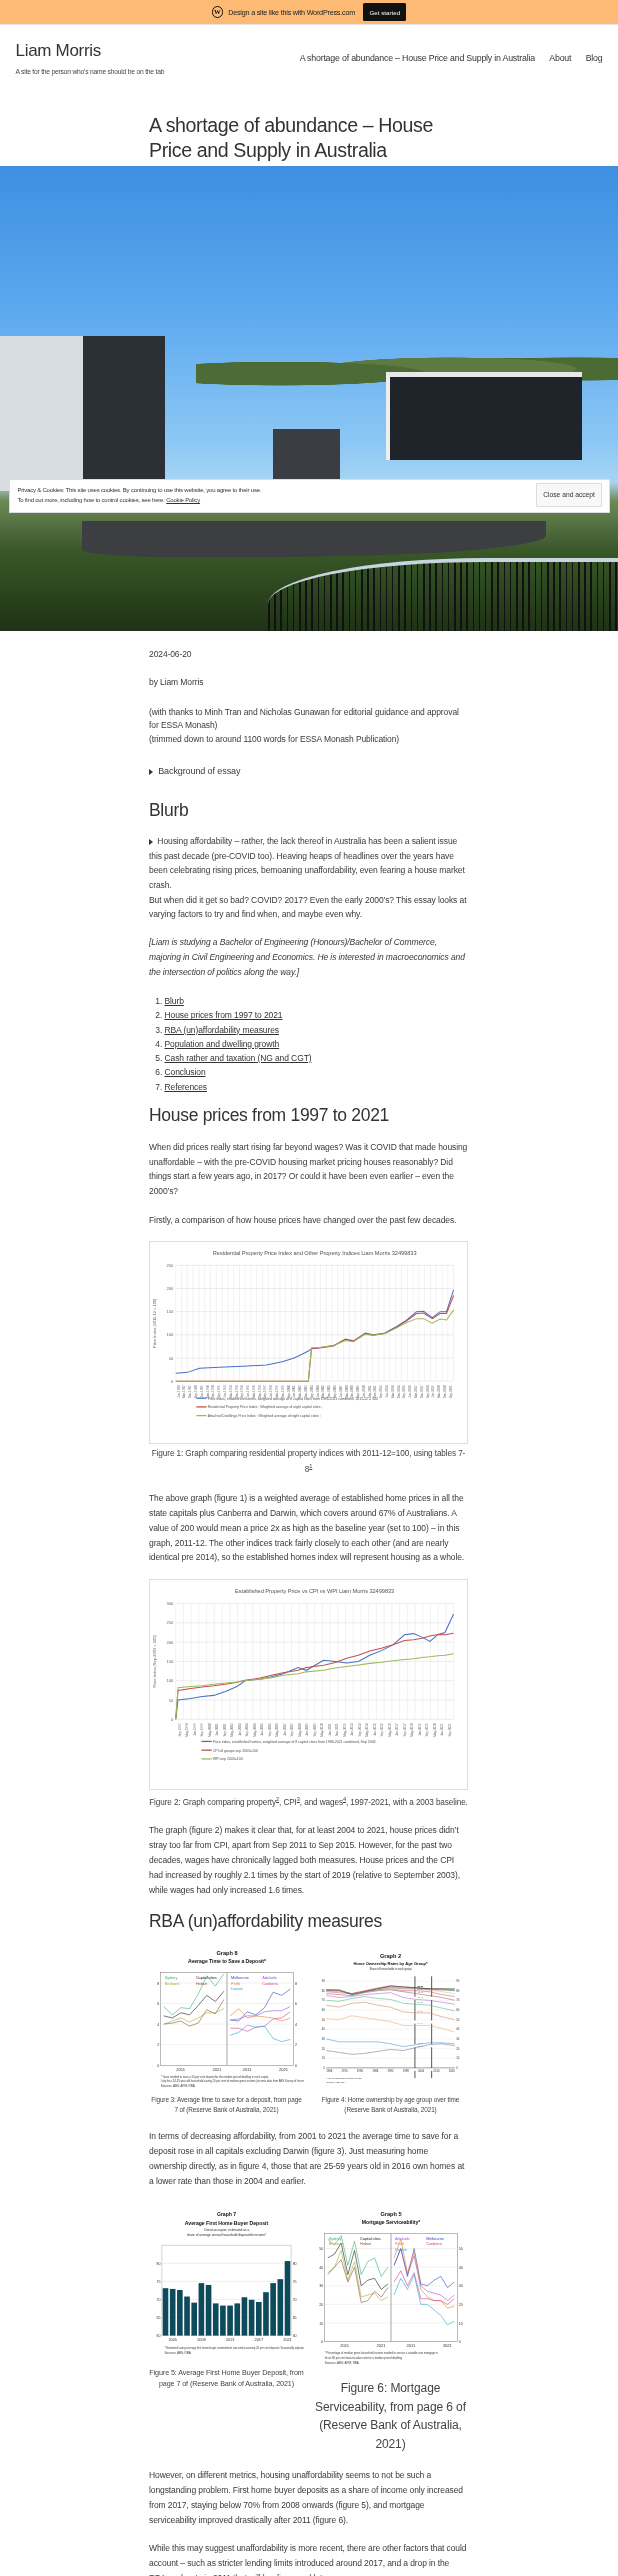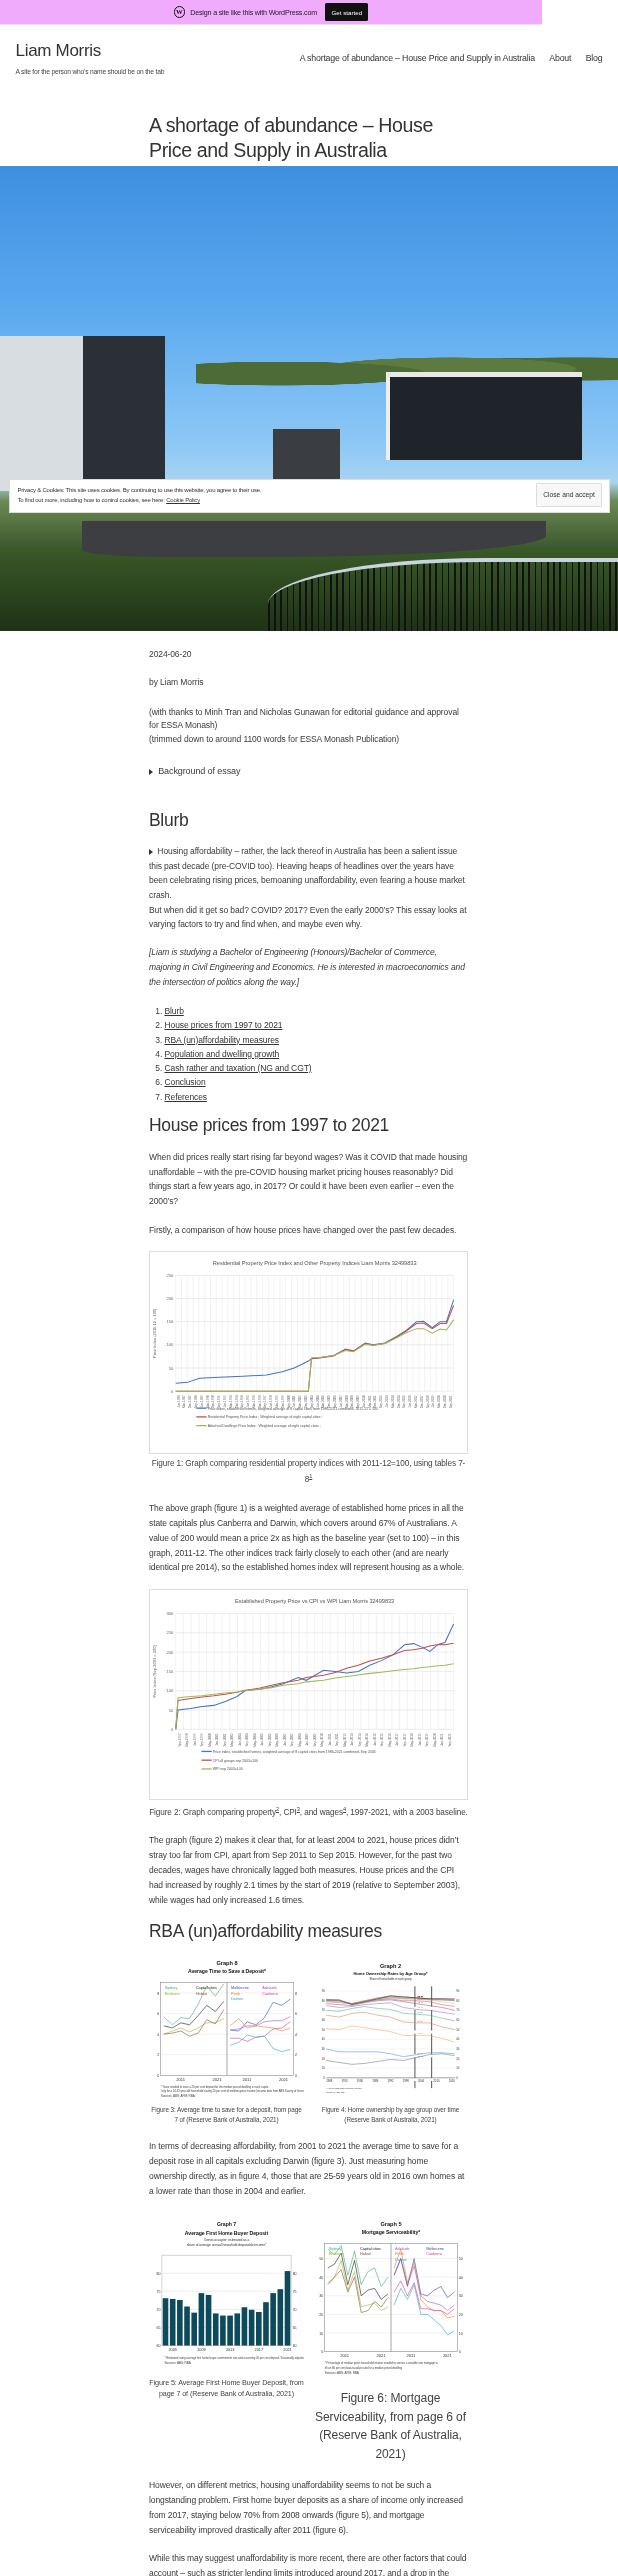--- a/index.html
+++ b/index.html
@@ -1,17 +1,17 @@
 <!DOCTYPE html>
 <html style="font-size:8.2px"><head>
 <meta charset="utf-8">
 <style>
 *{box-sizing:border-box;margin:0;padding:0}
 body{width:618px;height:3091px;overflow:hidden;background:#fff;font-family:"Liberation Sans",sans-serif;color:#333;position:relative}
-.wpbar{position:absolute;top:0;left:0;width:542px;height:25px;background:#f0abfc;border-bottom:1.5px solid #e5e5e5;display:flex;align-items:center;justify-content:center;gap:5.2px}
+.wpbar{position:absolute;top:0;left:0;width:618px;height:25px;background:#fdba74;border-bottom:1.5px solid #e5e5e5;display:flex;align-items:center;justify-content:center;gap:5.2px}
 .wp-logo{width:11.3px;height:11.3px;border:1px solid #111;border-radius:50%;display:flex;align-items:center;justify-content:center;font:bold 6.7px "Liberation Serif",serif;color:#111}
 .wp-text{font-size:7.2px;color:#222;letter-spacing:-0.2px}
 .wp-btn{background:#111;color:#fff;font-size:6.2px;padding:5.2px 6.2px;border-radius:1.5px;margin-left:3.1px}
 .site-title{position:absolute;top:41px;left:15.5px;font-size:17px;font-weight:normal;color:#333;letter-spacing:-0.3px}
 .tagline{position:absolute;top:68px;left:15.5px;font-size:6.7px;color:#444;letter-spacing:-0.2px}
 .nav{position:absolute;top:53px;right:15.5px;display:flex;gap:14.4px;font-size:8.8px;color:#333;letter-spacing:-0.2px}
 .post-title{position:absolute;top:113px;left:149px;width:319px;font-size:19.6px;line-height:1.3;color:#333;letter-spacing:-0.4px;font-weight:normal}
 .hero{position:absolute;top:166px;left:0;width:618px;height:465px;overflow:hidden;background:linear-gradient(180deg,#3d8fe0 0%,#5aa8ee 30%,#8dc8f5 60%,#a8d4f2 68%,#6d8a55 72%,#2f4a24 85%,#243a1c 100%)}
 .hero .bldL{position:absolute;left:0;top:170px;width:165px;height:155px;background:linear-gradient(90deg,#d8dde2 0 50%,#2b2f36 50% 100%)}
 .hero .bldR{position:absolute;left:386px;top:206px;width:196px;height:88px;background:#1f242b;border-top:5.2px solid #e8e8e8;border-left:4.1px solid #eee}
@@ -21,21 +21,21 @@
 .hero .grass{position:absolute;left:0;top:381px;width:618px;height:88px;background:linear-gradient(180deg,#3a5a28,#1d3015)}
 .hero .rail{position:absolute;left:268px;top:392px;width:361px;height:77px;border-top:4.1px solid #c8d4de;border-radius:60% 0 0 0;background:repeating-linear-gradient(90deg,#111 0 1.5px,transparent 1.5px 6.2px)}
 .cookie{position:absolute;top:479px;left:9.3px;width:601px;height:34px;background:#fff;border:0.5px solid #ddd;display:flex;align-items:center;justify-content:space-between;padding:0 7.2px}
 .cookie-text{font-size:6px;color:#333;line-height:1.6;letter-spacing:-0.2px}
 .cookie-text a{color:#333;text-decoration:underline}
 .cookie-btn{border:0.5px solid #ddd;background:#f8f8f8;font-size:6.7px;color:#333;padding:7.2px 6.2px;border-radius:1px;margin-top:-2.1px}
 .content{position:absolute;top:647px;left:149px;width:319px;font-size:8.5px;line-height:1.75;color:#3a3a3a;letter-spacing:-0.1px}
 .content p{margin-bottom:13.4px}
 .content h2{font-size:17.5px;font-weight:normal;color:#333;letter-spacing:-0.3px;margin:5.2px 0 13.4px;line-height:1.2}
 .meta-date{margin-bottom:18.5px}
-.summary{display:flex;align-items:center;gap:3.1px;margin-bottom:30px}
+.summary{display:flex;align-items:center;gap:3.1px;margin-bottom:20px}
 .tri{display:inline-block;width:0;height:0;border-top:3.1px solid transparent;border-bottom:3.1px solid transparent;border-left:4.6px solid #333;margin-right:2.1px;vertical-align:middle}
 .italic{font-style:italic}
 .toc{margin:0 0 11.3px 10.3px;padding-left:5.2px}
 .toc li{line-height:1.68}
 .toc a{color:#333;text-decoration:underline}
 figure{margin:0 0 14.4px;text-align:center}
 figcaption{font-size:8.2px;color:#444;line-height:1.65;margin-top:3.1px}
 figcaption sup a{color:#444;font-size:5.7px}
 .chartbox{border:0.5px solid #ddd;background:#fff;width:319px}
 .fig-pair{display:flex;justify-content:space-between;margin:15.5px 0 14.4px}

